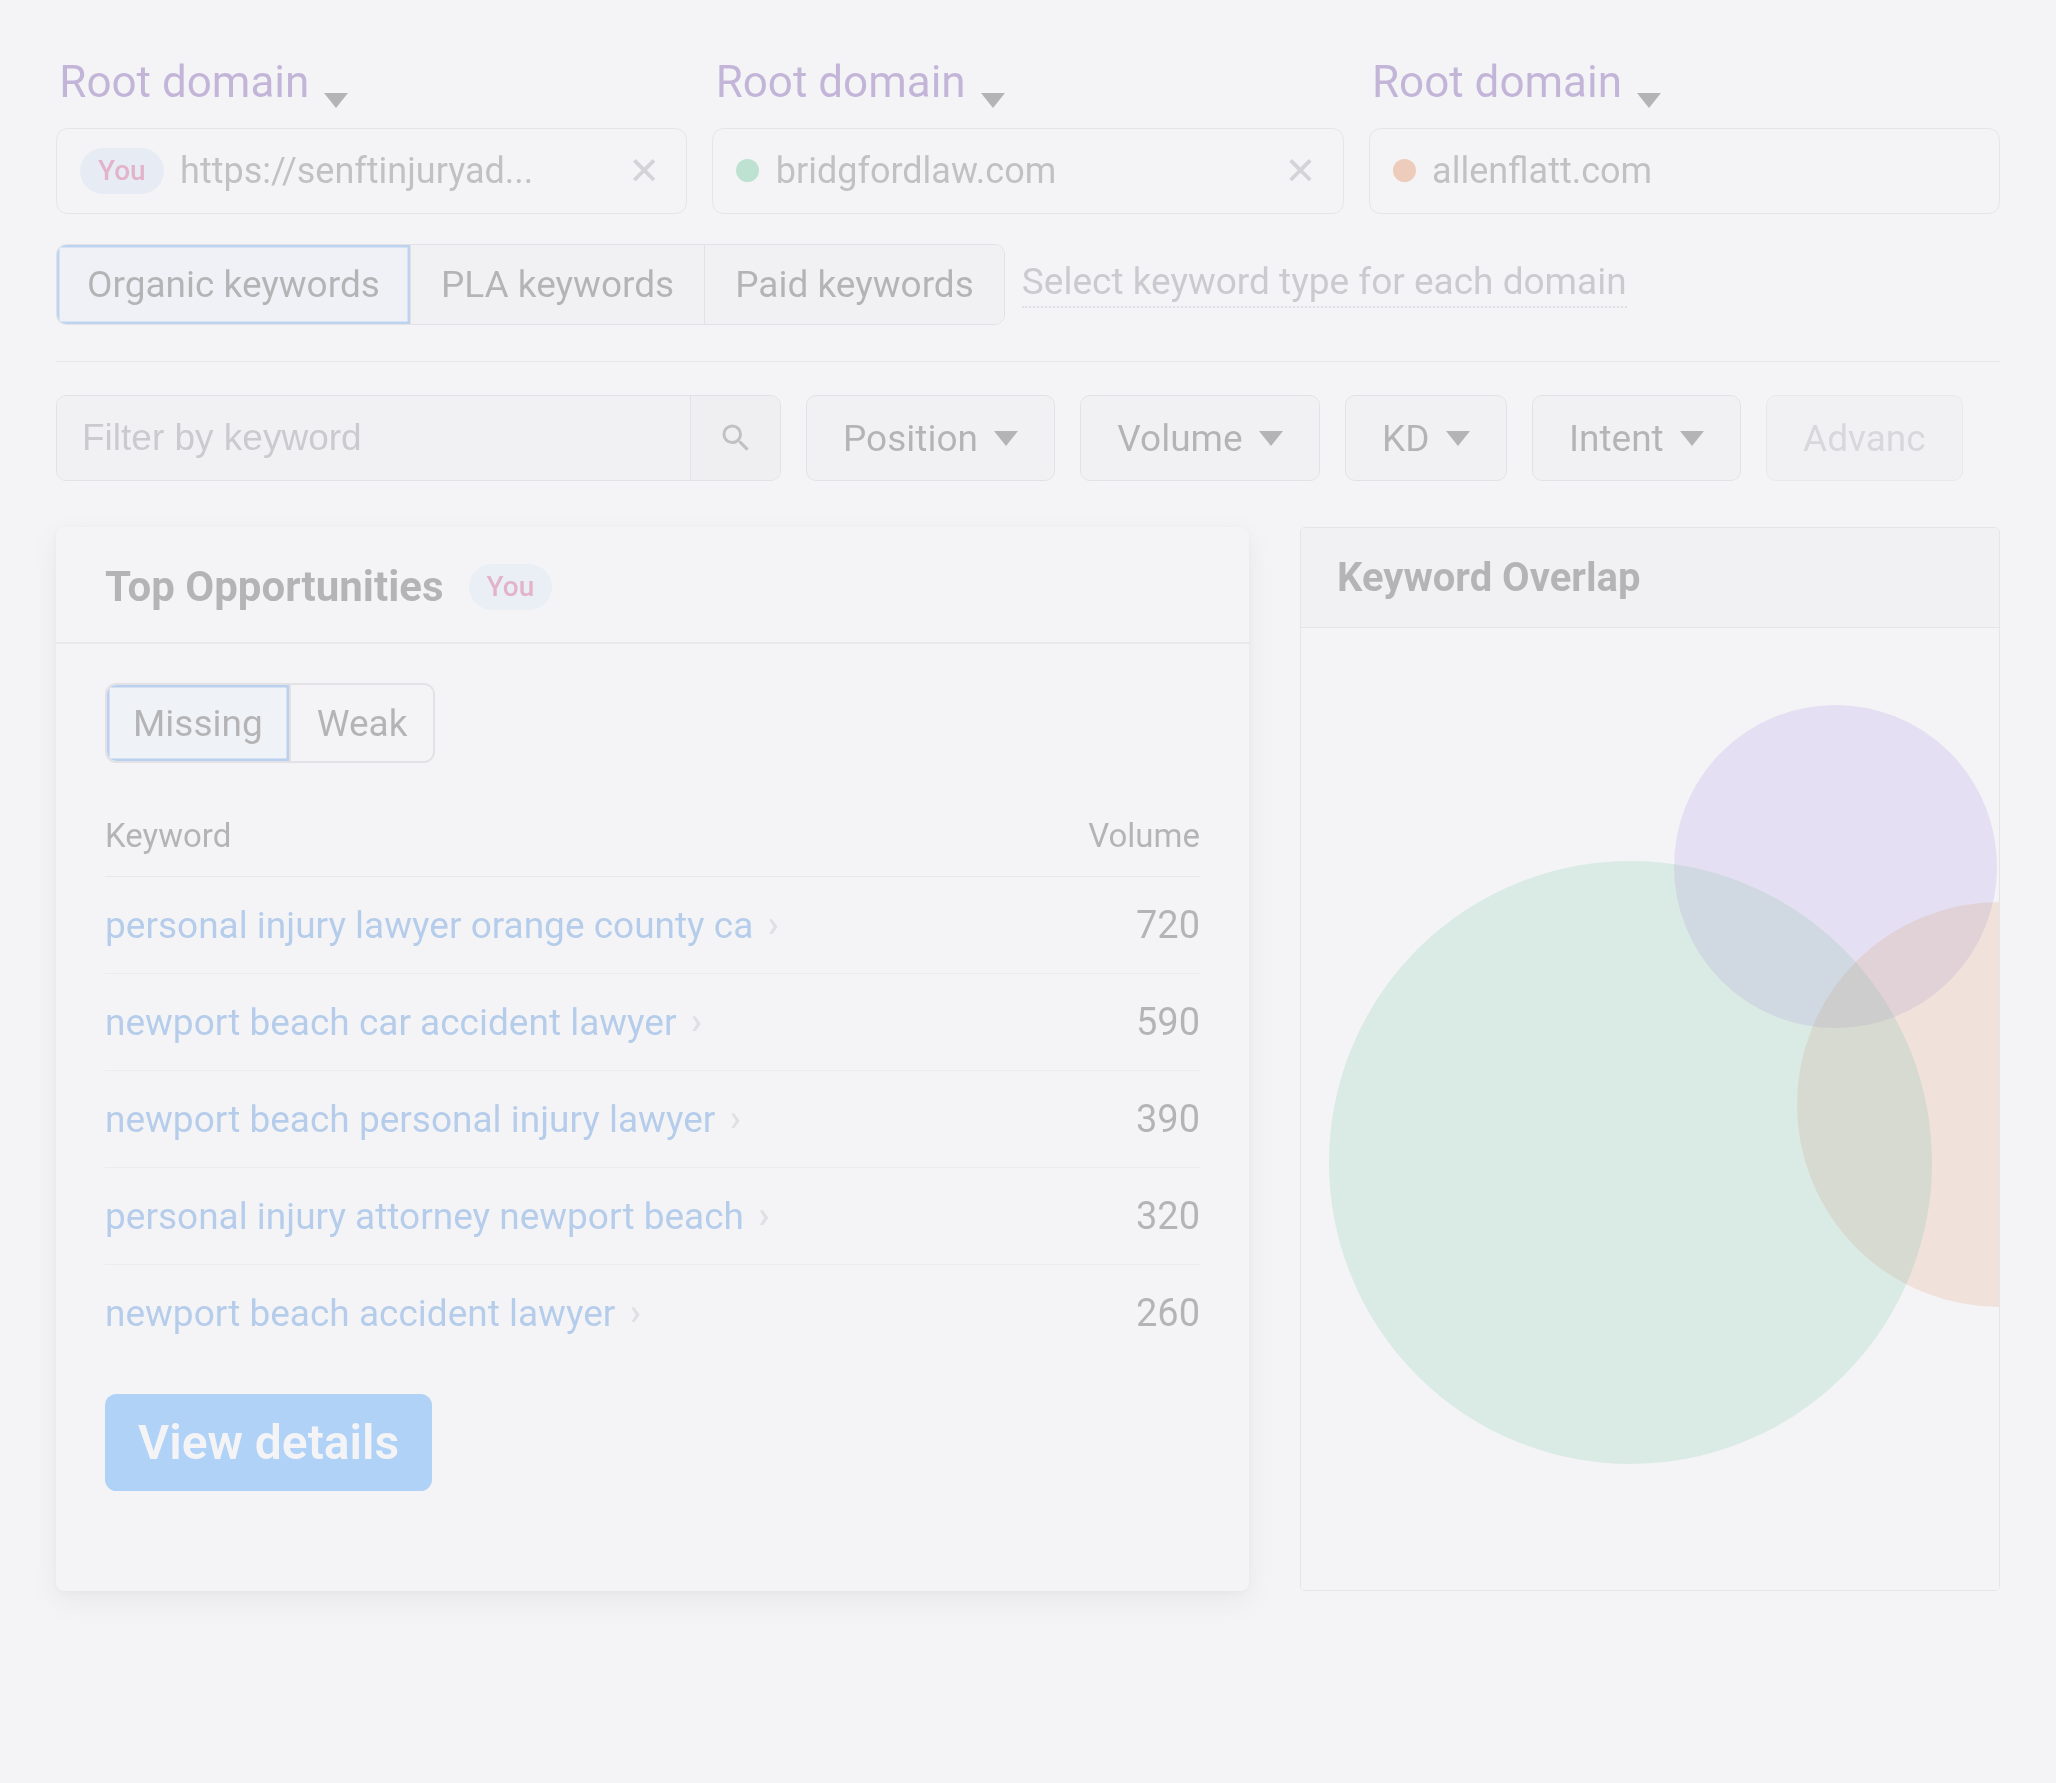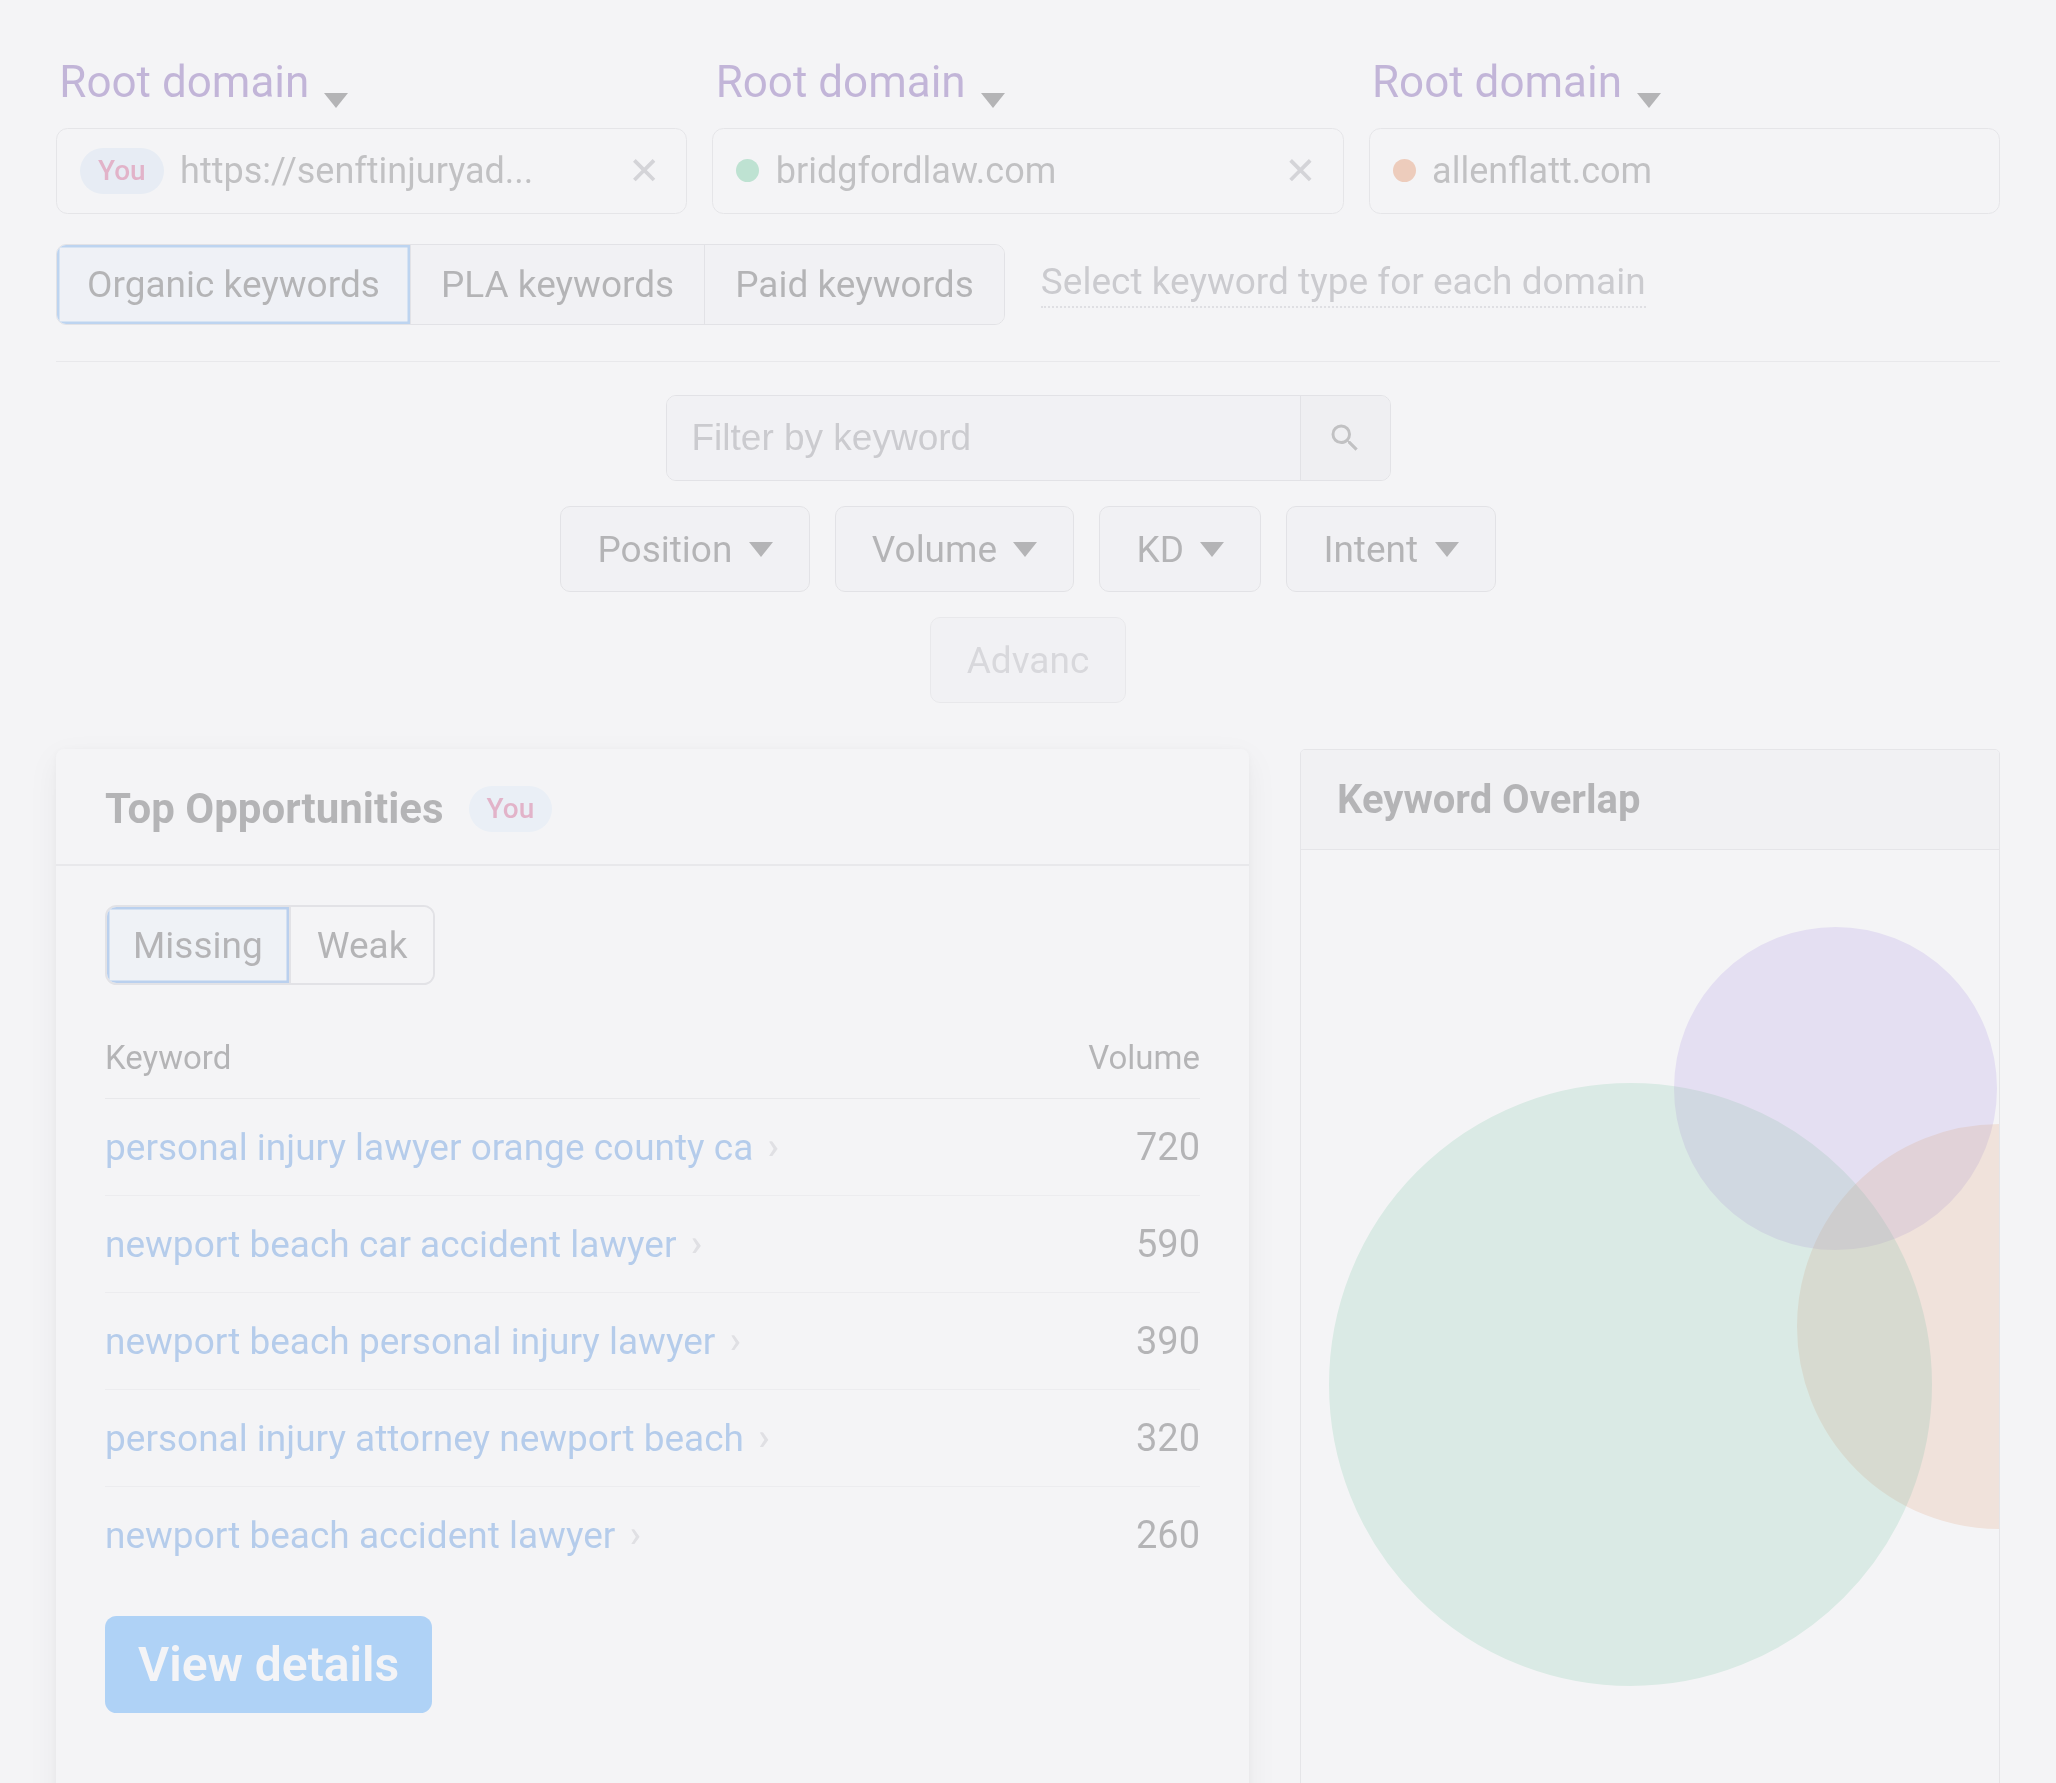--- a/index.html
+++ b/index.html
@@ -77,32 +77,32 @@
     padding: 18px 30px; font-size: 37px; color: #1a1a1a;
     border-right: 1.6px solid #bfbfc5; background: #f5f5f6;
     cursor: pointer;
   }
   .seg-btn:last-child { border-right: none; }
   .seg-btn.active {
     background: #eef5fd; color: #1a1a1a;
     box-shadow: inset 0 0 0 2.5px #3b8be8;
   }
   .hint {
-    margin-left: 36px;
+    margin-left: 17px;
     font-size: 37px; color: #6b6b73;
     border-bottom: 2.5px dotted #b5b5bb;
     padding-bottom: 3.3px;
   }
 
   .divider {
     height: 1.6px; background: #d4d4d8; margin: 36px 0 33px 0;
   }
 
   
-  .filter-row { display: flex; align-items: center; gap: 25px; flex-direction: column; }
+  .filter-row { display: flex; align-items: center; gap: 25px; }
   .search-wrap {
     display: inline-flex; align-items: stretch;
     border: 1.6px solid #bfbfc5; border-radius: 10px;
     overflow: hidden; background: #f5f5f6;
     height: 86px;
   }
   .search-input {
     width: 633px; padding: 0 25px;
     background: #f5f5f6; border: none; outline: none;
     font-size: 37px; color: #4a4a4a;

